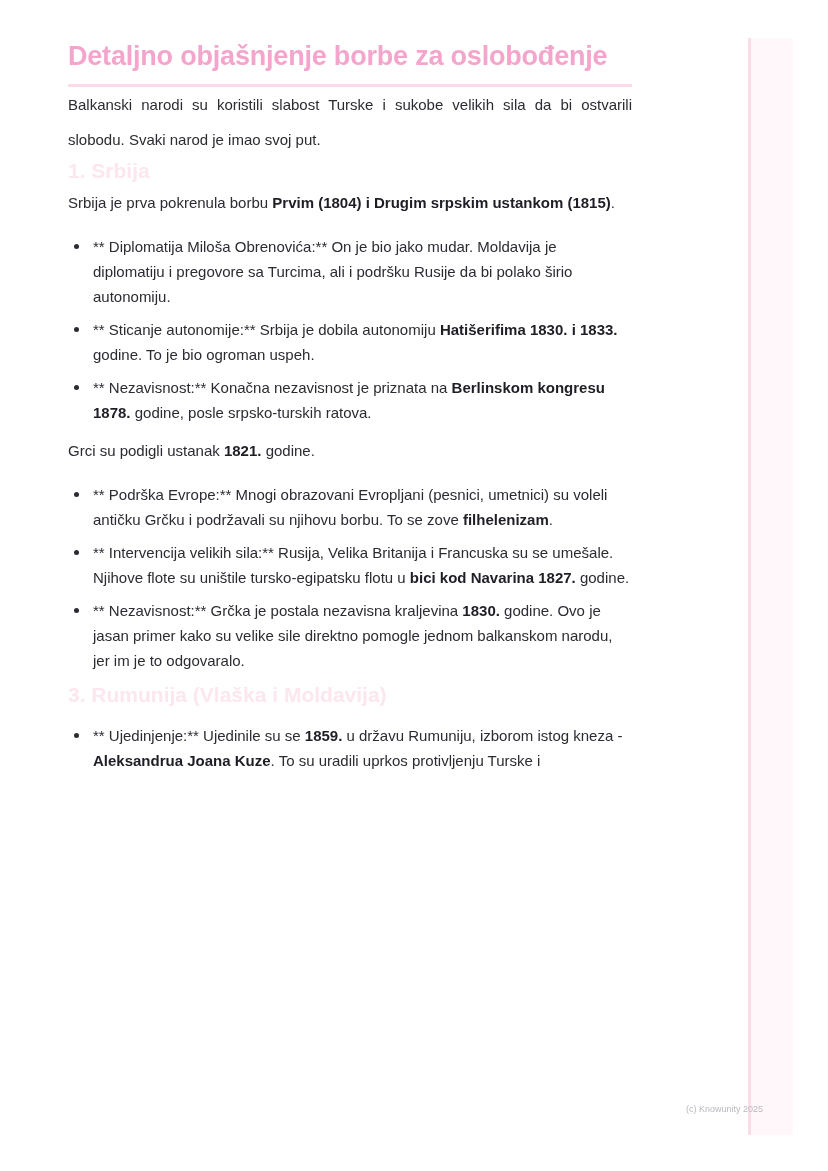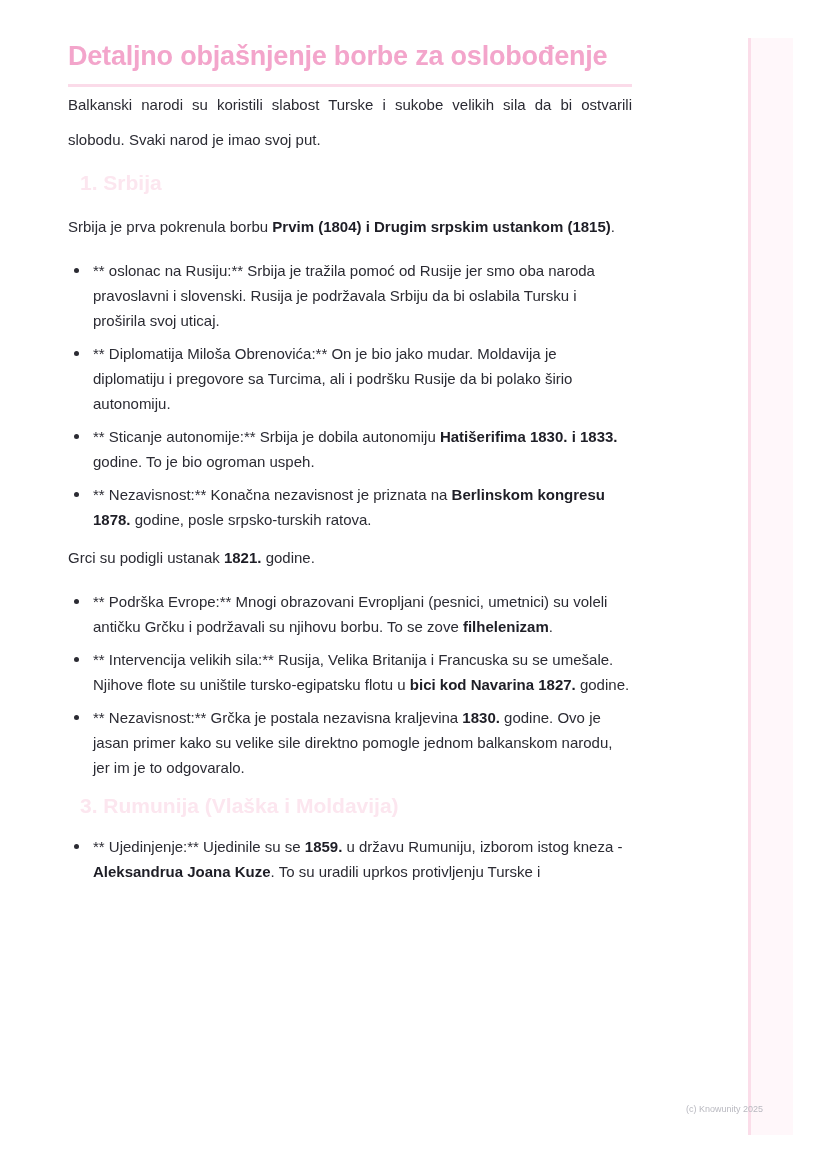--- a/index.html
+++ b/index.html
@@ -36,21 +36,21 @@
       line-height: 35px;
       margin: 0;
       text-align: justify;
     }
     .intro { margin-top: 17px; }
     h2.section {
       font-size: 21px;
       line-height: 28px;
       font-weight: bold;
       color: #fce6ef;
-      margin: 12px;
+      margin: 0;
     }
     .sec1-h { margin-top: 24px; }
     .sec2-h { margin-top: 24px; }
     .sec3-h { margin-top: 24px; }
     .sec-intro { margin-top: 16px; }
     ul.bullets {
       list-style: none;
       margin: 14px 0 0 0;
       padding: 0;
     }
@@ -95,21 +95,20 @@
 <div class="side-panel"></div>
 
 <div class="page">
   <h1 class="title">Detaljno objašnjenje borbe za oslobođenje</h1>
 
   <p class="body-text intro">Balkanski narodi su koristili slabost Turske i sukobe velikih sila da bi ostvarili slobodu. Svaki narod je imao svoj put.</p>
 
   <h2 class="section sec1-h">1. Srbija</h2>
   <p class="body-text sec-intro"><span>Srbija je prva pokrenula borbu </span><b>Prvim (1804) i Drugim srpskim ustankom (1815)</b><span>.</span></p>
   <ul class="bullets">
-    <li><span class="dot"></span><span>** oslonac na Rusiju:**</span><span> Srbija je tražila pomoć od Rusije jer smo oba naroda pravoslavni i slovenski. Rusija je podržavala Srbiju da bi oslabila Tursku i proširila svoj uticaj.</span></li>
     <li><span class="dot"></span><span>** Diplomatija Miloša Obrenovića:**</span><span> On je bio jako mudar. Moldavija je diplomatiju i pregovore sa Turcima, ali i podršku Rusije da bi polako širio autonomiju.</span></li>
     <li><span class="dot"></span><span>** Sticanje autonomije:**</span><span> Srbija je dobila autonomiju </span><b>Hatišerifima 1830. i 1833.</b><span> godine. To je bio ogroman uspeh.</span></li>
     <li><span class="dot"></span><span>** Nezavisnost:**</span><span> Konačna nezavisnost je priznata na </span><b>Berlinskom kongresu 1878.</b><span> godine, posle srpsko-turskih ratova.</span></li>
   </ul>
 
   <p class="body-text sec-intro"><span>Grci su podigli ustanak </span><b>1821.</b><span> godine.</span></p>
   <ul class="bullets">
     <li><span class="dot"></span><span>** Podrška Evrope:**</span><span> Mnogi obrazovani Evropljani (pesnici, umetnici) su voleli antičku Grčku i podržavali su njihovu borbu. To se zove </span><b>filhelenizam</b><span>.</span></li>
     <li><span class="dot"></span><span>** Intervencija velikih sila:**</span><span> Rusija, Velika Britanija i Francuska su se umešale. Njihove flote su uništile tursko-egipatsku flotu u </span><b>bici kod Navarina 1827.</b><span> godine.</span></li>
     <li><span class="dot"></span><span>** Nezavisnost:**</span><span> Grčka je postala nezavisna kraljevina </span><b>1830.</b><span> godine. Ovo je jasan primer kako su velike sile direktno pomogle jednom balkanskom narodu, jer im je to odgovaralo.</span></li>

